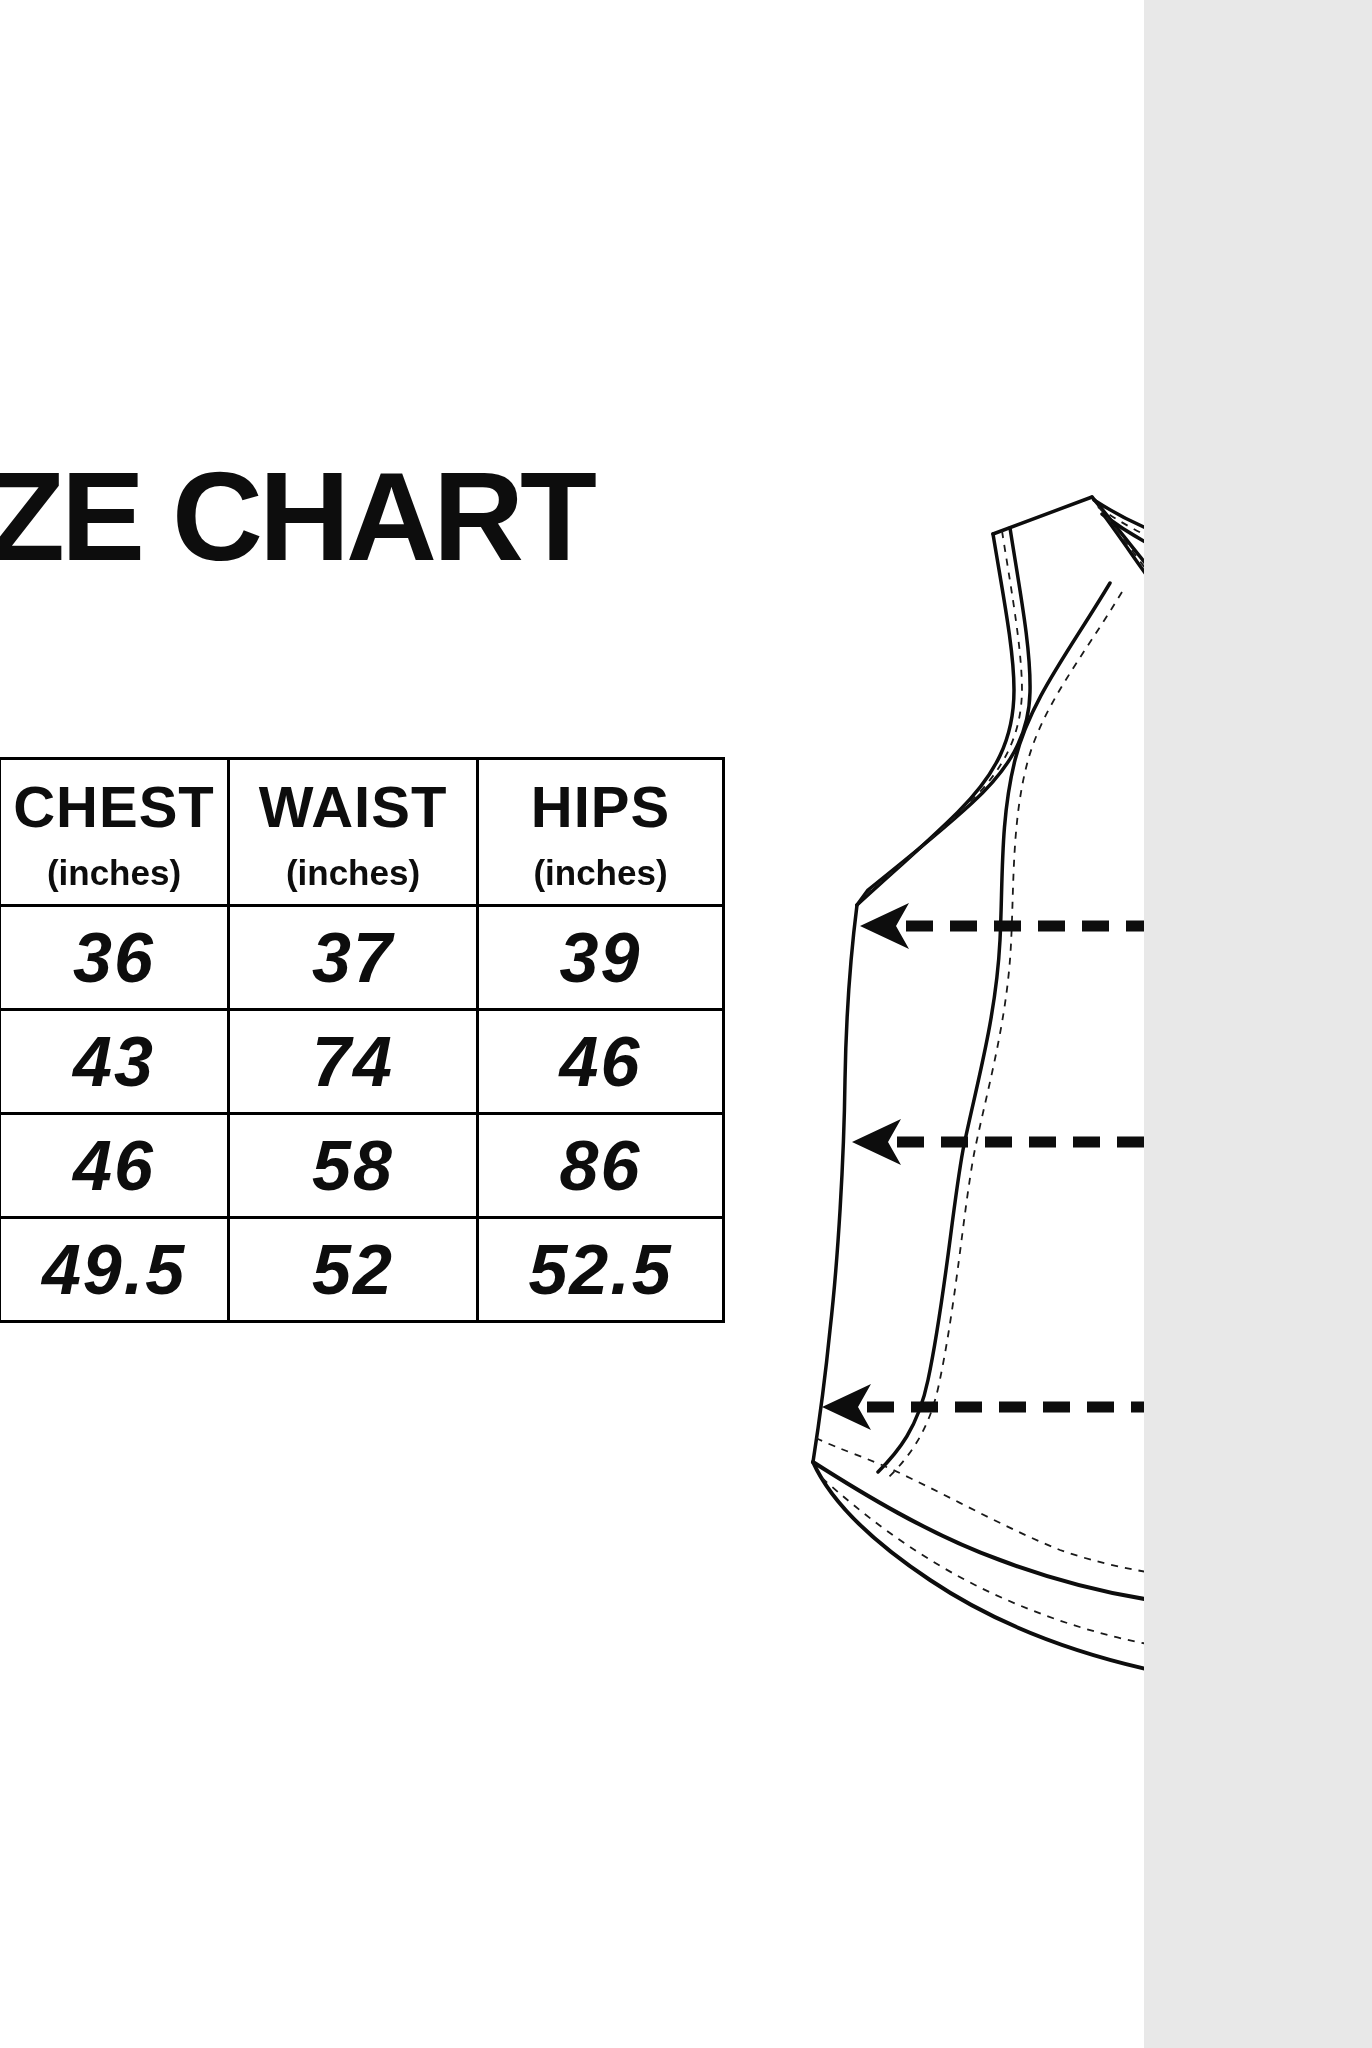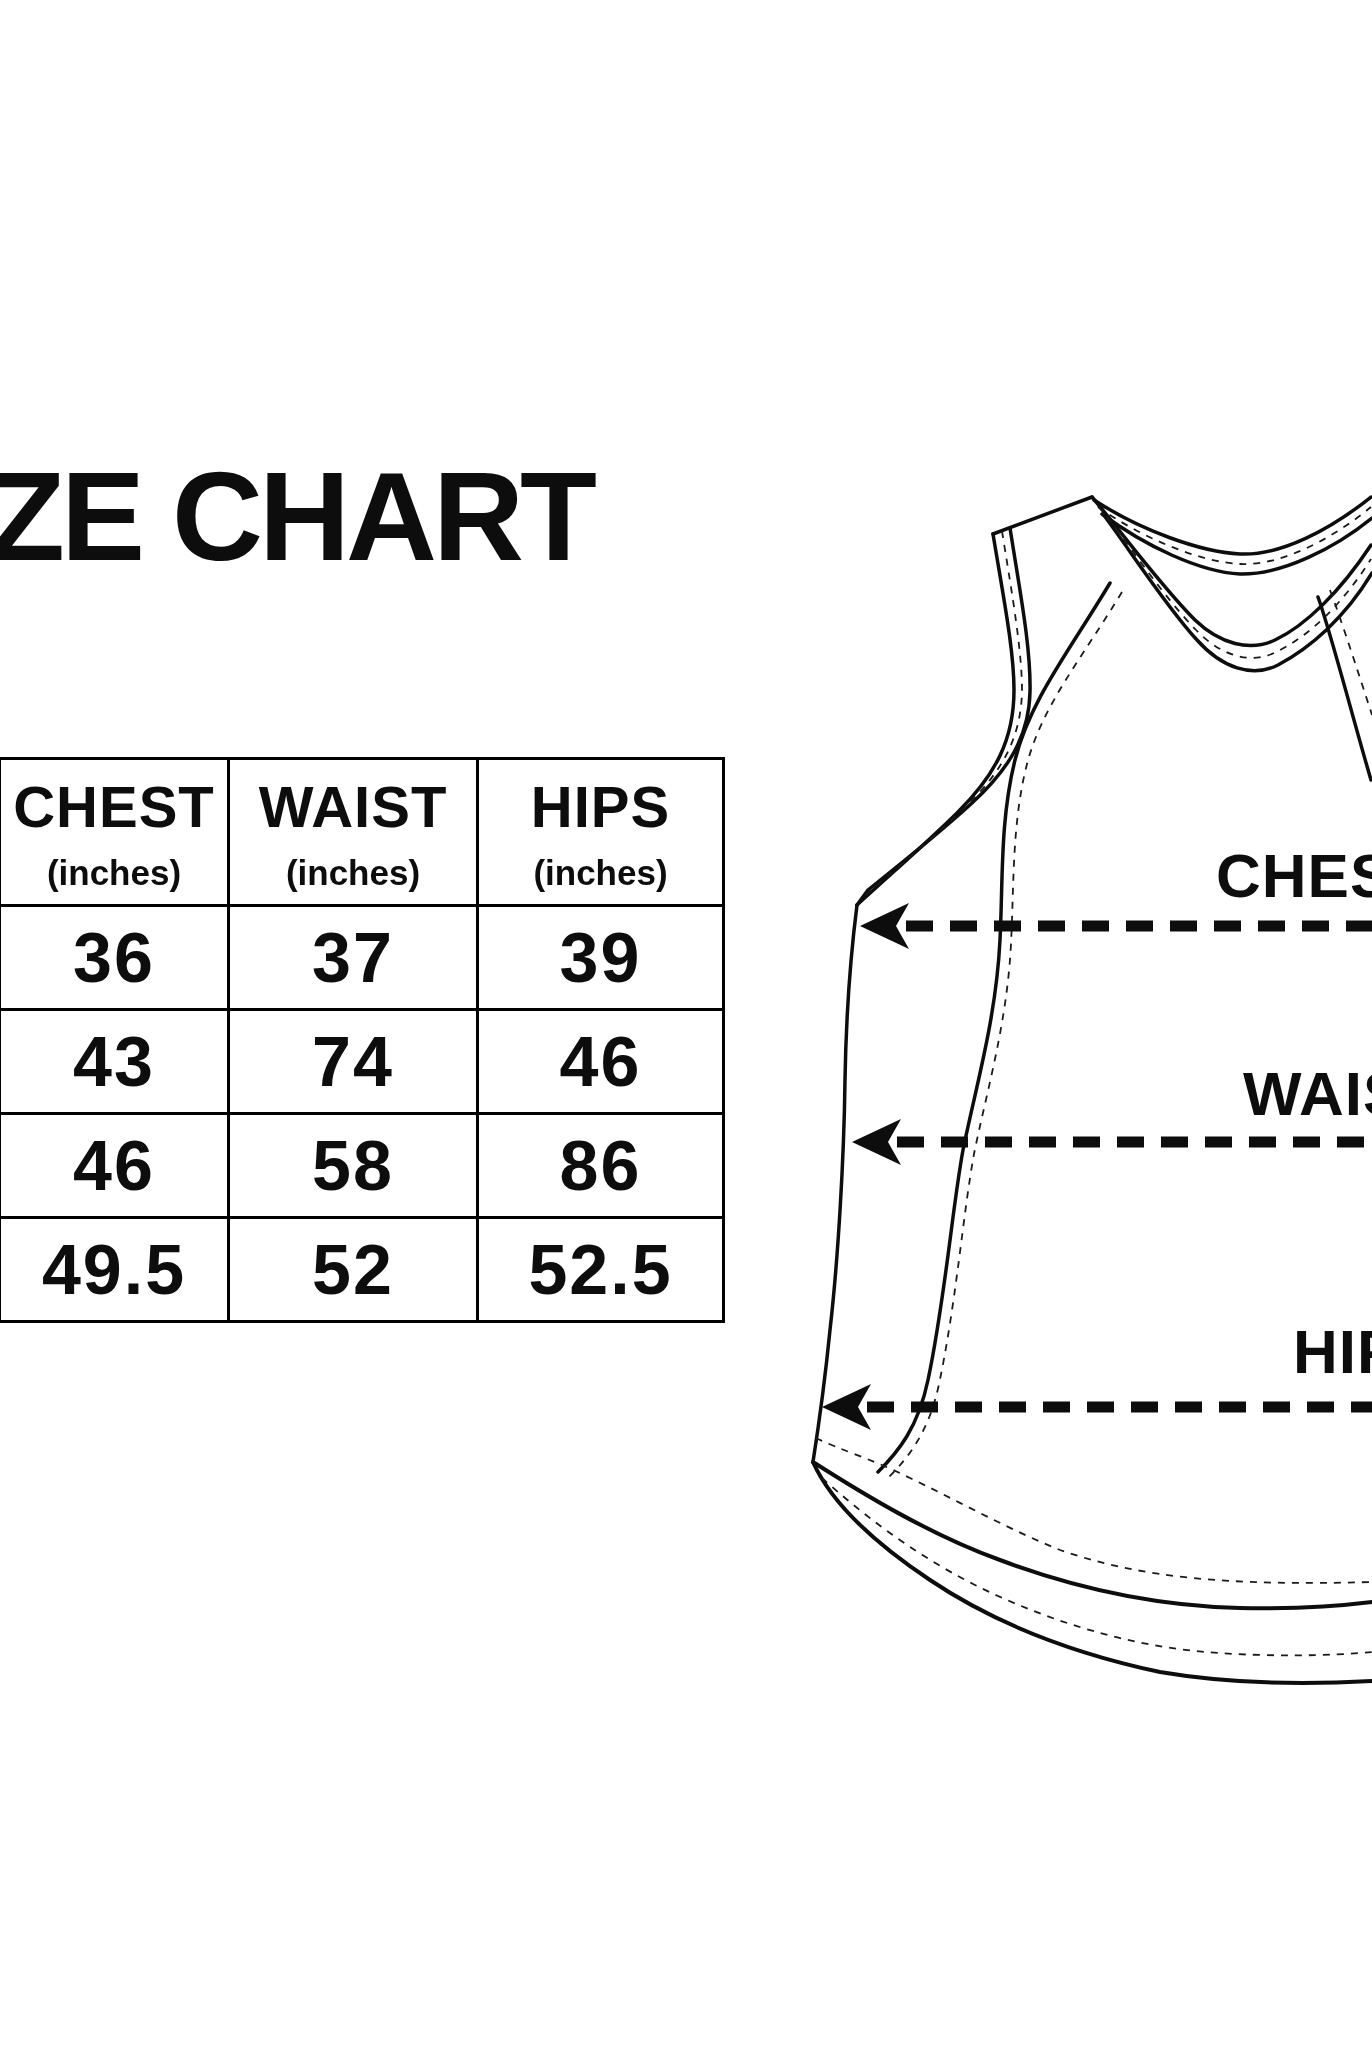--- a/index.html
+++ b/index.html
@@ -1,18 +1,18 @@
 <!DOCTYPE html>
 <html><head>
 <meta charset="utf-8">
 <style>
   html,body{margin:0;padding:0;background:#e8e8e8;}
   .canvas{
     position:relative;
-    width:1372px;height:2048px;
+    width:1144px;height:2048px;
     background:#ffffff;
     overflow:hidden;
     font-family:"Liberation Sans", sans-serif;
     color:#0d0d0d;
   }
   
   .page-title{
     position:absolute;
     left:-12px; top:454px;
     font-size:126px;
@@ -36,20 +36,21 @@
     text-align:center;
     vertical-align:middle;
     padding:0;
   }
   .size-table th{height:144px;}
   .size-table td{
     height:101px;
     font-size:70px;
     font-weight:700;
     letter-spacing:2px;
+    font-style:italic;
   }
   .col-chest{width:226px;}
   .col-waist{width:246px;}
   .col-hips{width:243px;}
   .hdr-label{
     display:block;
     font-size:58px;
     font-weight:700;
     letter-spacing:1px;
     line-height:1.0;

